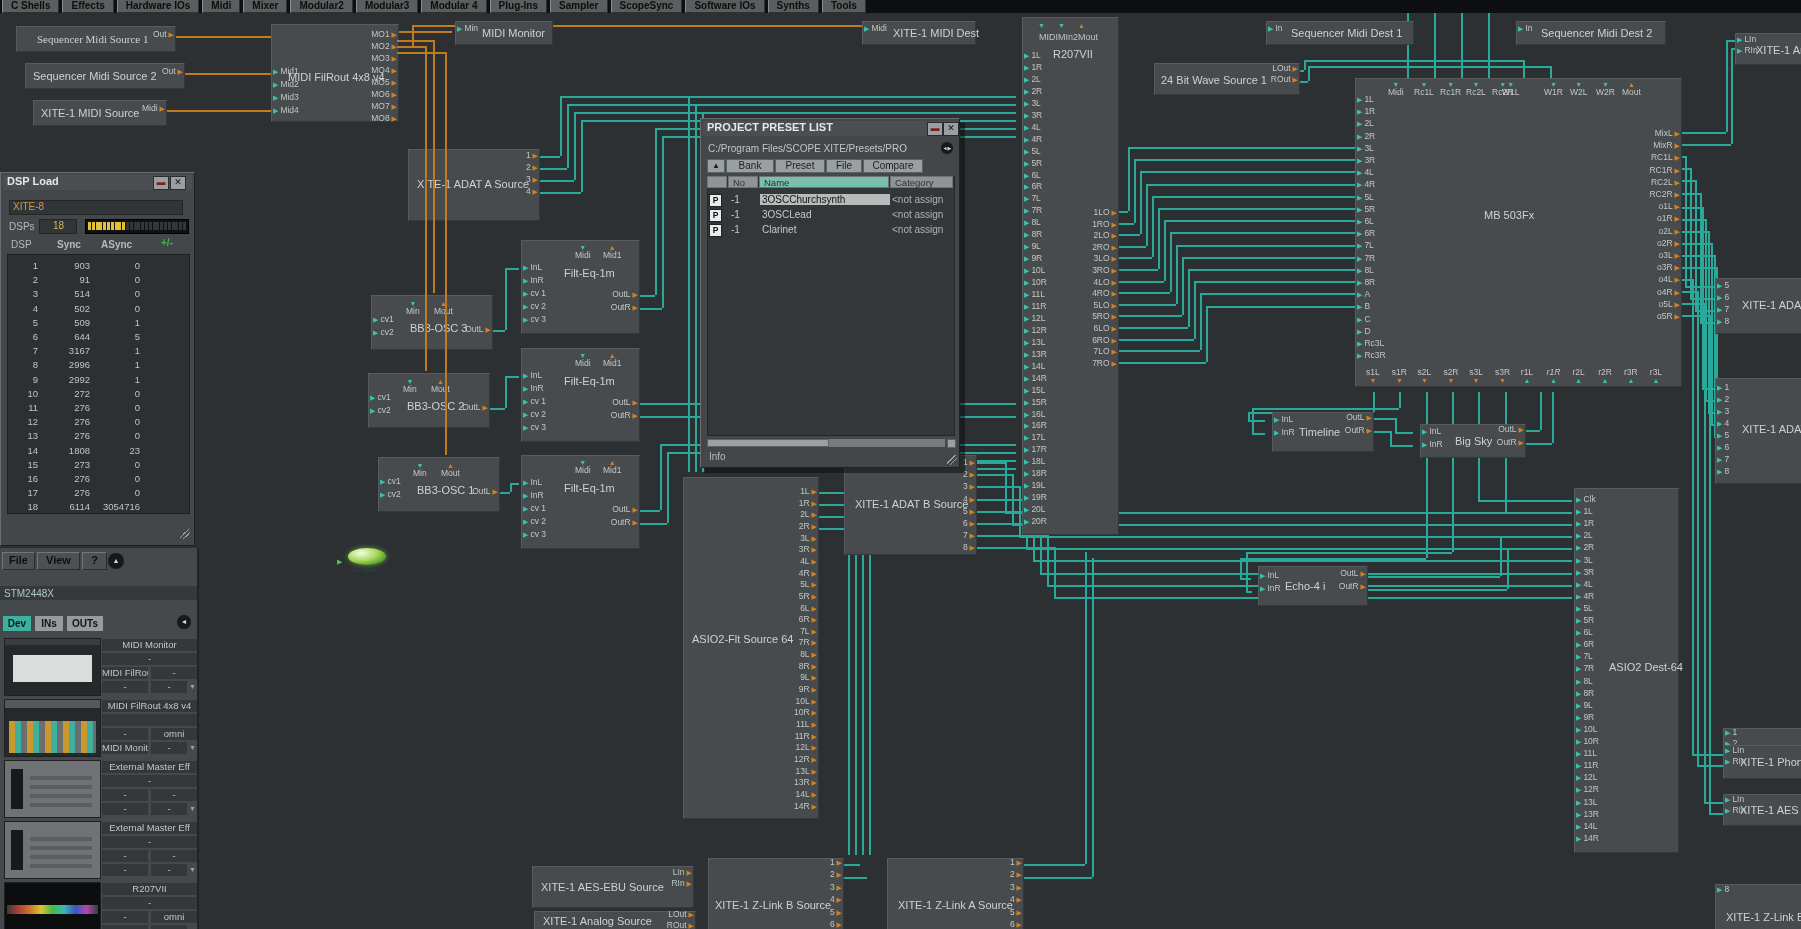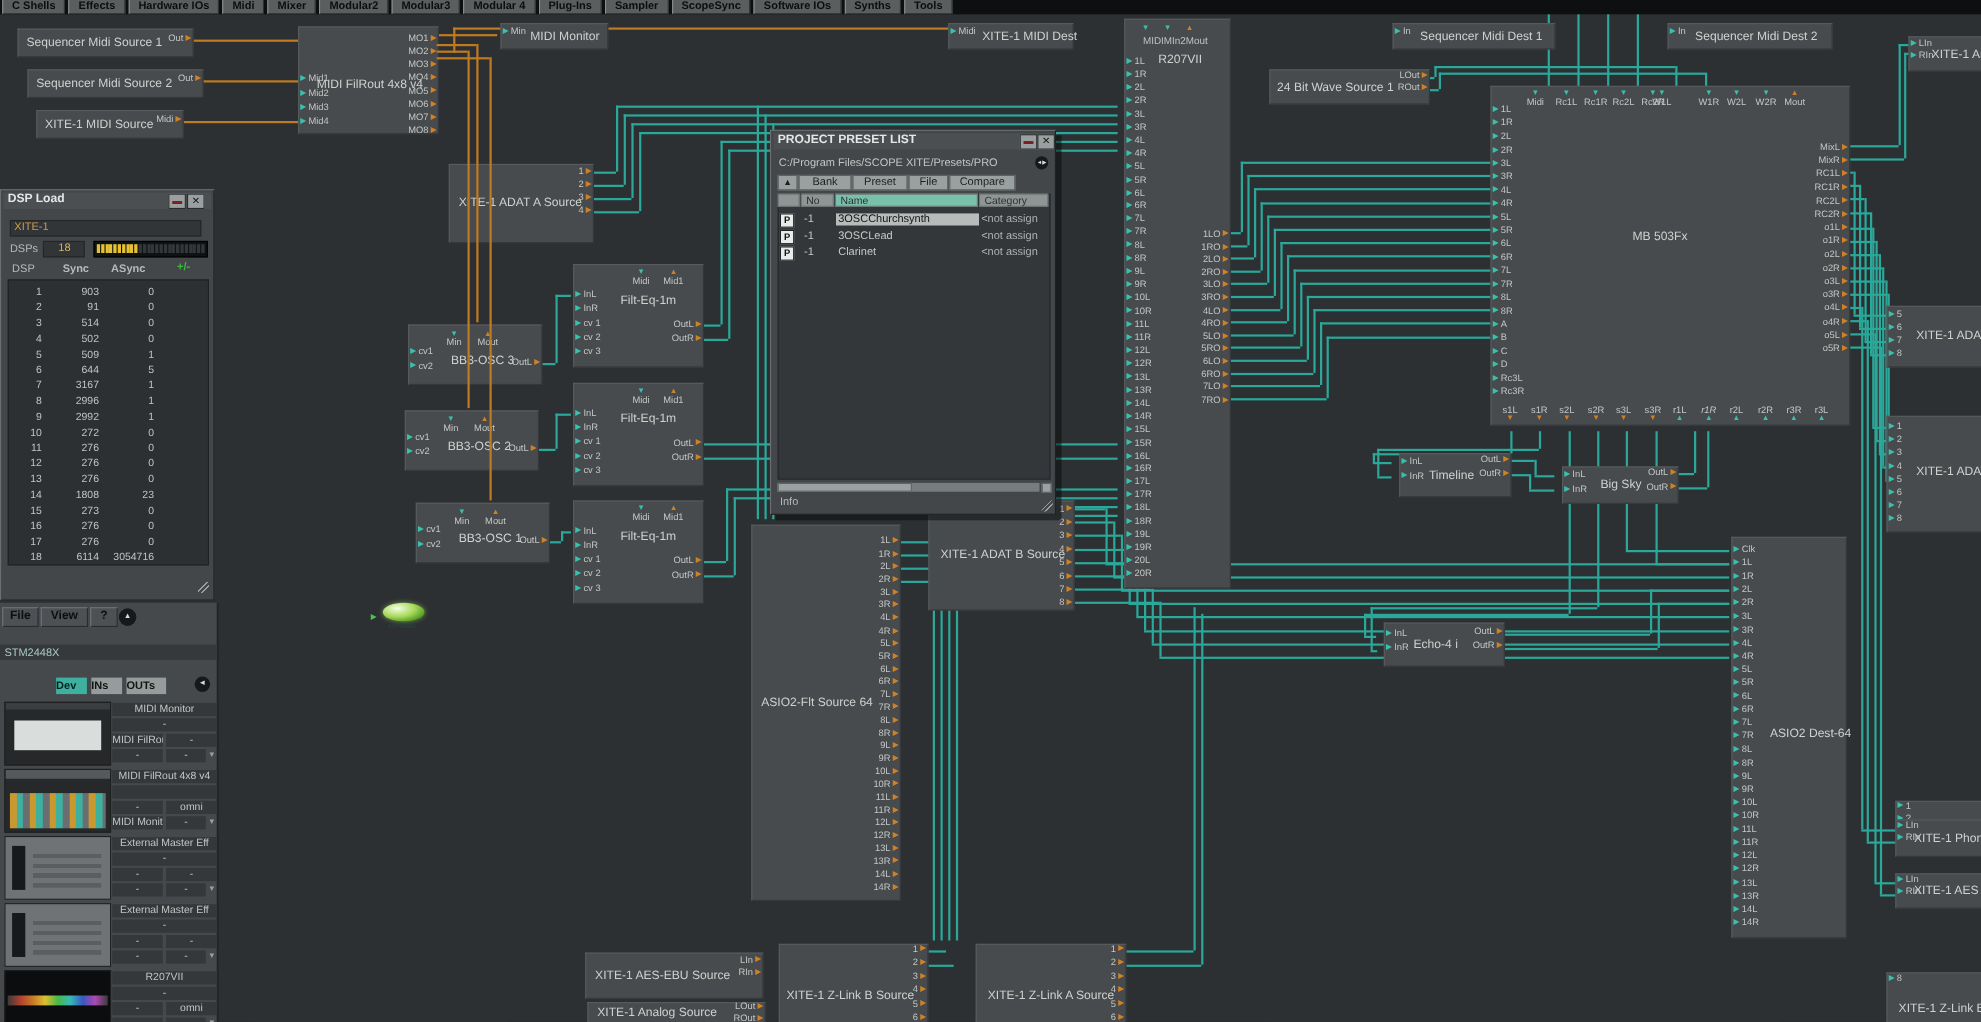--- a/index.html
+++ b/index.html
@@ -56,21 +56,21 @@
   .dsplist{position:absolute;background:#2c3032;border:1px solid #1e2122;}
   .dsprow span{position:absolute;font-size:9.5px;color:#c0c4c2;text-align:right;}
   .meterseg{position:absolute;top:2px;width:3px;height:8px;}
   .lbl{position:absolute;font-size:10px;color:#b6bab8;white-space:nowrap;}
   
   .dock{position:absolute;left:0;top:548px;width:197px;height:381px;background:#45494c;
         border-right:2px solid #222526;z-index:10;}
   .dockbtn{position:absolute;height:16px;background:#4d5154;border:1px solid #2a2d2f;
            border-top-color:#71767a;border-left-color:#71767a;color:#0e0e0e;font-weight:bold;
            font-size:11px;text-align:center;line-height:15px;}
-  .tab{position:absolute;height:15px;font-size:10px;font-weight:bold;line-height:15px;margin-left:48px;}
+  .tab{position:absolute;height:15px;font-size:10px;font-weight:bold;text-align:center;line-height:15px;}
   .dfield{position:absolute;background:#35383a;color:#c2c6c4;font-size:9.5px;text-align:center;
           height:12px;line-height:12px;overflow:hidden;white-space:nowrap;}
   .thumb{position:absolute;width:95px;height:56px;border:1px solid #1d1f21;background:#26282a;overflow:hidden;}
   .th-monitor .scr{position:absolute;left:8%;top:28%;width:84%;height:48%;background:#d9dddc;}
   .th-monitor .bar{position:absolute;left:0;top:0;width:100%;height:6px;background:#3a3e40;}
   .th-filrout .grid{position:absolute;left:4%;top:38%;width:92%;height:56%;
       background:repeating-linear-gradient(90deg,#c99930 0 6px,#3eb0a0 6px 12px,#6a6e70 12px 18px),
                  repeating-linear-gradient(0deg,rgba(0,0,0,.45) 0 3px,rgba(0,0,0,0) 3px 6px);}
   .th-filrout .bar{position:absolute;left:0;top:0;width:100%;height:8px;background:#55595b;}
   .th-master{background:#6f7375;}
@@ -114,21 +114,21 @@
     <div class="logoell" style="left:348px;top:548px;"></div>
     <div class="logotext" style="left:353px;top:567px;">scr-audio</div>
   </div>
 
   <div class="win" style="left:0;top:172px;width:193px;height:372px;">
     <div class="titlebar"></div>
     <div class="wtitle">DSP Load</div>
     <div class="wbtn" style="left:152px;top:3px;color:#7a2020;">▬</div>
     <div class="wbtn" style="left:169px;top:3px;">✕</div>
     <div class="dfieldbox" style="left:8px;top:27px;width:172px;height:13px;"></div>
-    <div class="lbl" style="left:12px;top:28px;color:#cf9a4a;">XITE-1</div>
+    <div class="lbl" style="left:12px;top:28px;color:#cf9a4a;">XITE-8</div>
     <div class="lbl" style="left:8px;top:48px;">DSPs</div>
     <div class="dfieldbox" style="left:38px;top:46px;width:36px;height:13px;"></div>
     <div class="lbl" style="left:52px;top:47px;color:#d8b25e;">18</div>
     <div id="dspmeter" style="position:absolute;left:84px;top:46px;width:102px;height:13px;background:#0f1113;border:1px solid #000;">
         <div class="meterseg" style="left: 2px; background: rgb(229, 194, 53);"></div>
         <div class="meterseg" style="left: 5.8px; background: rgb(229, 194, 53);"></div>
         <div class="meterseg" style="left: 9.6px; background: rgb(229, 194, 53);"></div>
         <div class="meterseg" style="left: 13.4px; background: rgb(229, 194, 53);"></div>
         <div class="meterseg" style="left: 17.2px; background: rgb(229, 194, 53);"></div>
         <div class="meterseg" style="left: 21px; background: rgb(229, 194, 53);"></div>
@@ -364,21 +364,21 @@
       </div>
     <div class="hscroll" style="left:6px;top:320px;width:238px;height:8px;">
       <div class="hthumb" style="left:0;top:0;width:120px;height:6px;"></div>
     </div>
     <div class="hthumb" style="left:246px;top:320px;width:7px;height:7px;position:absolute;"></div>
     <div class="lbl" style="left:8px;top:332px;">Info</div>
     <div class="griplines" style="left:246px;top:336px;"></div>
   </div>
 
 <div class="module" style="left: 16px; top: 26px; width: 158px; height: 24px;">
-      <div class="mtitle" style="left: 7px; top: 6px;">Sequencer Midi Source 1</div>
+      <div class="mtitle" style="left: 20px; top: 6px; font-family: Liberation Serif, serif;">Sequencer Midi Source 1</div>
       <div class="port pr" style="top: 3px; right: 1px;">
         <span class="tri to">▶</span>
         <span>Out</span>
       </div>
     </div>
     <div class="module" style="left: 25px; top: 63px; width: 158px; height: 24px;">
       <div class="mtitle" style="left: 7px; top: 6px;">Sequencer Midi Source 2</div>
       <div class="port pr" style="top: 3px; right: 1px;">
         <span class="tri to">▶</span>
         <span>Out</span>

